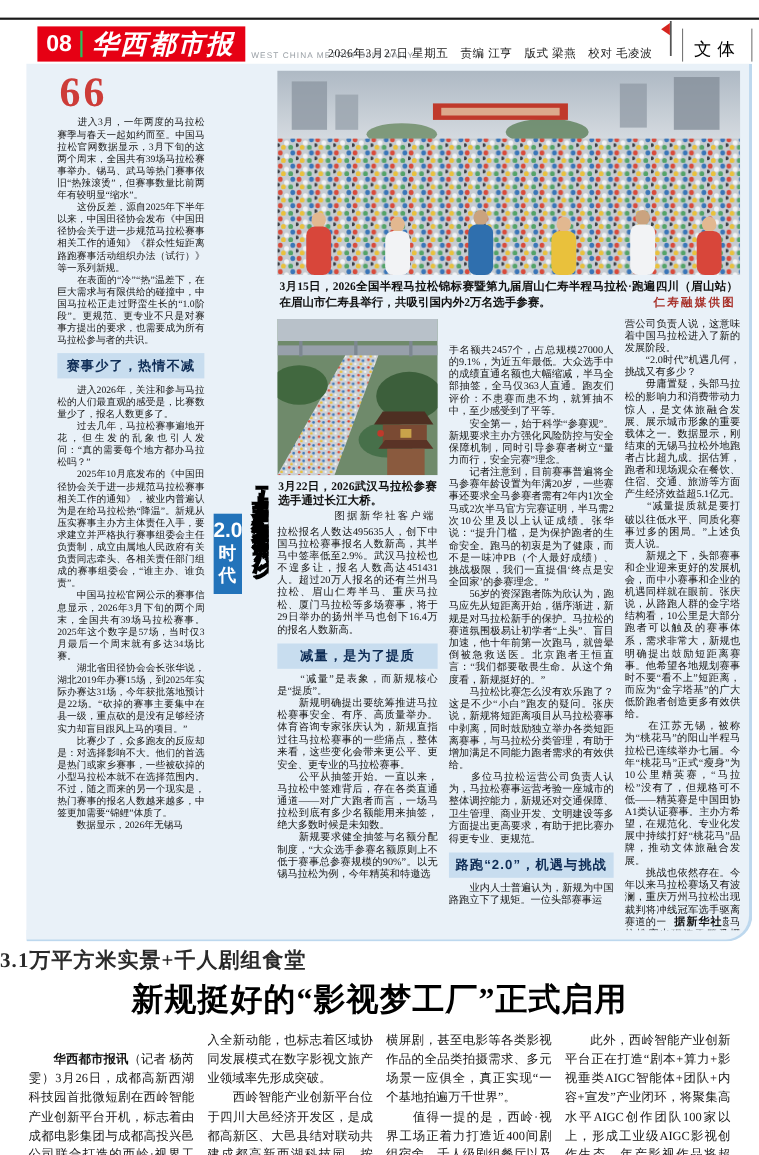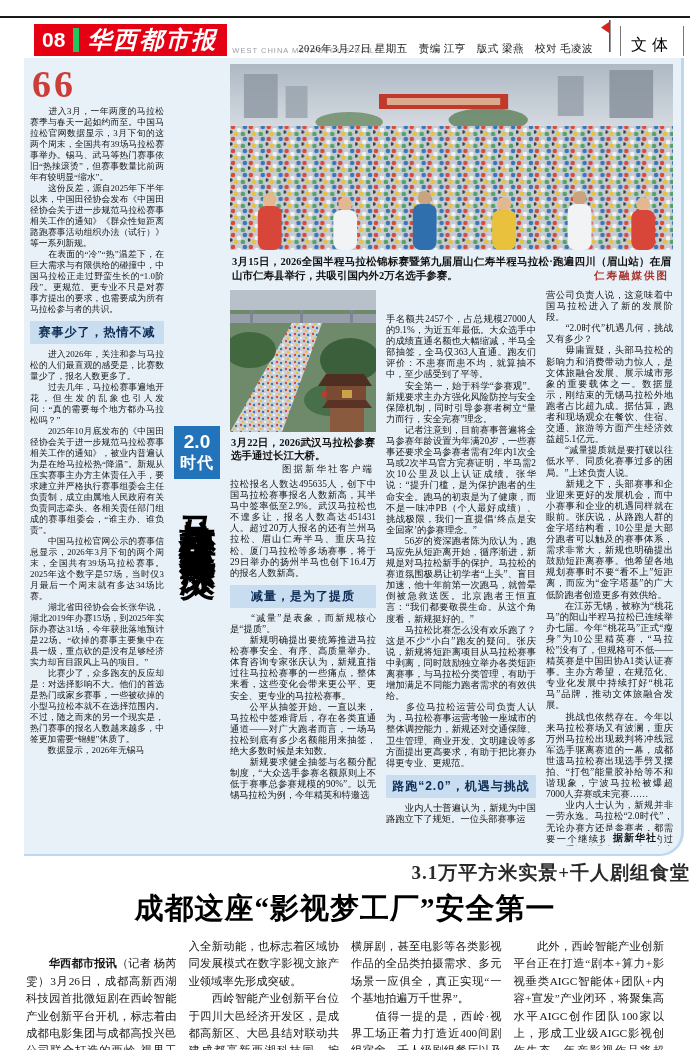--- a/index.html
+++ b/index.html
@@ -5,40 +5,40 @@
   html,body{margin:0;padding:0;}
   body{width:690px;height:1050px;overflow:hidden;background:#ffffff;
        font-family:"Liberation Serif","DejaVu Serif",serif;color:#111;}
   .page{position:relative;width:690px;height:1050px;overflow:hidden;}
   .toprule{position:absolute;top:16px;left:0;right:0;height:2px;background:#1a1a1a;}
 
   
   .hdr{position:absolute;top:22px;left:0;right:0;height:36px;}
   .masthead{position:absolute;left:34px;top:2px;display:flex;align-items:flex-end;}
   .brandbox{background:#e60014;color:#fff;display:flex;align-items:center;padding:3px 10px 3px 8px;height:26px;}
-  .pagenum{font-size:21px;font-weight:bold;font-family:"Liberation Sans",sans-serif;margin-right:8px;border-right:6px solid #22c55e;padding-right:8px;}
+  .pagenum{font-size:21px;font-weight:bold;font-family:"Liberation Sans",sans-serif;margin-right:8px;border-right:2px solid #22c55e;padding-right:8px;}
   .brandcn{font-size:24px;font-weight:bold;font-style:italic;letter-spacing:2px;}
   .branden{color:#9aa0a6;font-size:7.5px;letter-spacing:1px;margin-left:5px;font-family:"Liberation Sans",sans-serif;align-self:flex-end;padding-bottom:1px;}
   .hdr-right{position:absolute;right:6px;top:0;display:flex;align-items:flex-end;gap:7px;height:34px;}
   .dateline{font-size:10.5px;color:#1a1a1a;letter-spacing:.5px;}
   .vline{width:1px;height:30px;background:#777;}
   .sectionname{font-size:16px;font-weight:normal;letter-spacing:5px;padding:0 3px;color:#000;}
 
   
   .lead-card{position:absolute;top:58px;left:24px;width:660px;height:798px;
      background:#e9f1f8;border-right:3px solid #bdd8ee;border-bottom:2px solid #bdd8ee;
-     border-radius:0 0 24px 0;box-sizing:border-box;padding:6px 8px 8px 6px;
+     border-radius:0 0 24px 0;box-sizing:border-box;padding:6px 8px 8px 28px;
      display:flex;gap:8px;overflow:hidden;}
   .col-left{width:134px;flex:none;overflow:hidden;}
   .quote66{color:#cd3c38;font-size:38px;line-height:36px;font-weight:bold;letter-spacing:3px;margin:2px 0 4px 2px;}
   .smallbody{font-size:8.8px;line-height:11px;text-align:justify;white-space:pre-line;color:#151515;}
   .subhead{background:#c8ddef;color:#0e2c55;font-weight:bold;text-align:center;
      font-size:12px;padding:3px 0;margin:6px 0 5px;letter-spacing:1px;font-family:"Liberation Sans",sans-serif;}
 
-  .headline-strip{width:50px;flex:none;display:flex;flex-direction:column;align-items:center;overflow:hidden;justify-content:center;}
+  .headline-strip{width:50px;flex:none;display:flex;flex-direction:row;align-items:center;overflow:hidden;}
   .kicker-box{margin-top:96px;width:46px;background:#2273ba;color:#fff;text-align:center;padding:5px 0 6px;}
   .kicker-l1{font-size:19px;font-weight:bold;font-family:"Liberation Sans",sans-serif;line-height:22px;}
   .kicker-l2{font-size:16px;font-weight:bold;line-height:20px;letter-spacing:1px;}
   .v-headline{writing-mode:vertical-rl;text-orientation:upright;font-size:37px;font-weight:900;
      line-height:50px;letter-spacing:4px;color:#000;margin-top:8px;}
 
   .col-main{flex:1;display:flex;flex-direction:column;overflow:hidden;}
   .photo{position:relative;overflow:hidden;background:#c9d2d9;}
   .photo svg{display:block;width:100%;height:100%;}
   .photo1{height:186px;}
@@ -49,21 +49,21 @@
   .colC{width:150px;flex:none;overflow:hidden;margin-top:24px;}
   .colD{flex:1;position:relative;overflow:hidden;}
   .photo2{height:142px;}
   .cap2{font-size:10.5px;font-weight:bold;line-height:13px;text-align:justify;margin:4px 1px 1px;}
   .credit2{font-size:9.5px;text-align:right;letter-spacing:2px;margin:1px 2px 3px;color:#222;}
   .mainbody{font-size:9.3px;line-height:11.1px;text-align:justify;white-space:pre-line;color:#151515;}
   .source{position:absolute;right:16px;bottom:1px;font-size:10px;font-weight:bold;background:#e9f1f8;padding-left:8px;letter-spacing:1px;}
 
   
   .second{position:absolute;top:860px;left:0;right:0;height:190px;overflow:hidden;}
-  .kicker2{text-align:right;font-size:19px;font-weight:bold;color:#2a2a2a;letter-spacing:1px;}
+  .kicker2{text-align:left;font-size:19px;font-weight:bold;color:#2a2a2a;letter-spacing:1px;}
   .headline2{text-align:center;font-size:29px;font-weight:900;color:#000;margin:3px 0 9px;letter-spacing:1px;}
   .four-cols{display:flex;gap:12px;padding:0 26px;}
   .bcol{flex:1;font-size:11.3px;line-height:17.4px;text-align:justify;white-space:pre-line;color:#151515;overflow:hidden;}
   .byline{font-weight:bold;}
 </style>
 </head>
 <body>
 
 <div class="page">
   <div class="toprule"></div>
@@ -228,21 +228,21 @@
 　　挑战也依然存在。今年以来马拉松赛场又有波澜，重庆万州马拉松出现裁判将冲线冠军选手驱离赛道的一幕，成都世遗马拉松赛出现选手劈叉摆拍、“打包”能量胶补给等不和谐现象，宁波马拉松被爆超7000人弃赛或未完赛……
 　　业内人士认为，新规并非一劳永逸。马拉松“2.0时代”，无论办赛方还是参赛者，都需要一个继续探索和调整的过程。重要的是在这个过程中走对方向，让各类路跑赛事真正成为幸福生活的催化剂、城市发展的助推器。</div>
           <div class="source">据新华社</div>
         </div>
       </div>
     </div>
   </div>
 
   <div class="second">
     <div class="kicker2">3.1万平方米实景+千人剧组食堂</div>
-    <div class="headline2">成都这座“影视梦工厂”安全第一</div>
+    <div class="headline2">新规挺好的“影视梦工厂”正式启用</div>
     <div class="four-cols">
       <div class="bcol">
         <span class="byline">　　华西都市报讯</span><span>（记者 杨芮雯）3月26日，成都高新西湖科技园首批微短剧在西岭智能产业创新平台开机，标志着由成都电影集团与成都高投兴邑公司联合打造的西岭·视界工场首度亮相，影视创制基地正式启用。</span>
         
       </div>
       <div class="bcol">入全新动能，也标志着区域协同发展模式在数字影视文旅产业领域率先形成突破。
 　　西岭智能产业创新平台位于四川大邑经济开发区，是成都高新区、大邑县结对联动共建成都高新西湖科技园，按照“1+1+N”双向协同模式打造的“产业飞地”园区。
 　　据介绍，西岭·视界工场正在规划建设3.1万平方米、200多个高品质实景场景，还有为虚拟拍摄配套的绿棚、白棚以及数字拍摄棚，可满足精品短剧、中剧、</div>
       <div class="bcol">横屏剧，甚至电影等各类影视作品的全品类拍摄需求、多元场景一应俱全，真正实现“一个基地拍遍万千世界”。
 　　值得一提的是，西岭·视界工场正着力打造近400间剧组宿舍、千人级剧组餐厅以及专业的服装、化妆和道具配套，从衣食住行到拍摄制作，为剧组提供全流程“一站式”服务，解决传统拍摄中“东奔西跑、多头对接”的痛点，在基地就可实现“人驻即开拍”，办公、创作、拍摄、宣发等环节全部集中在园区完成。</div>

